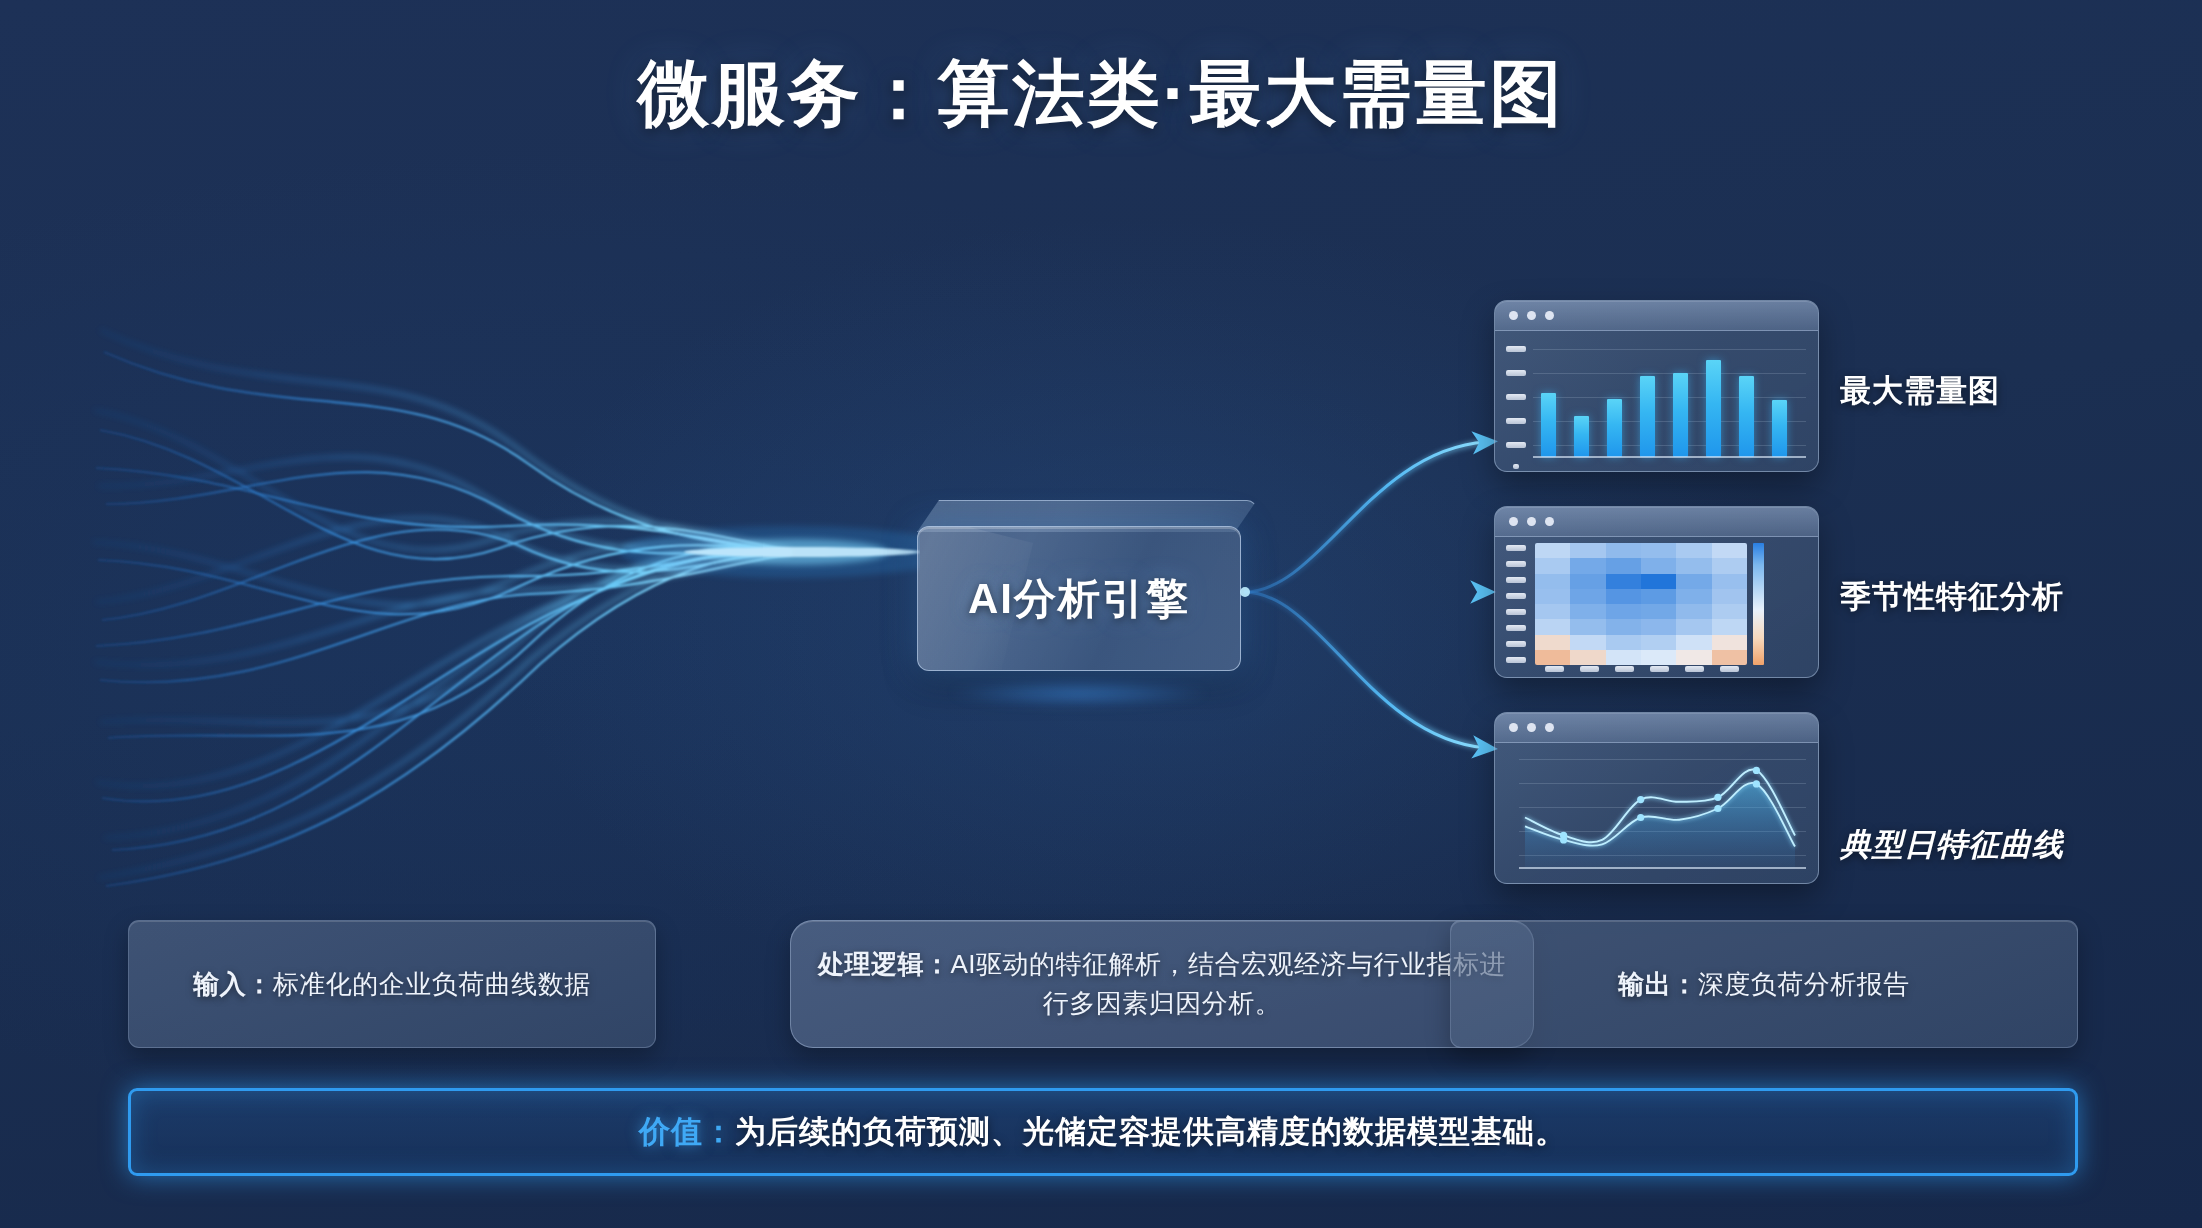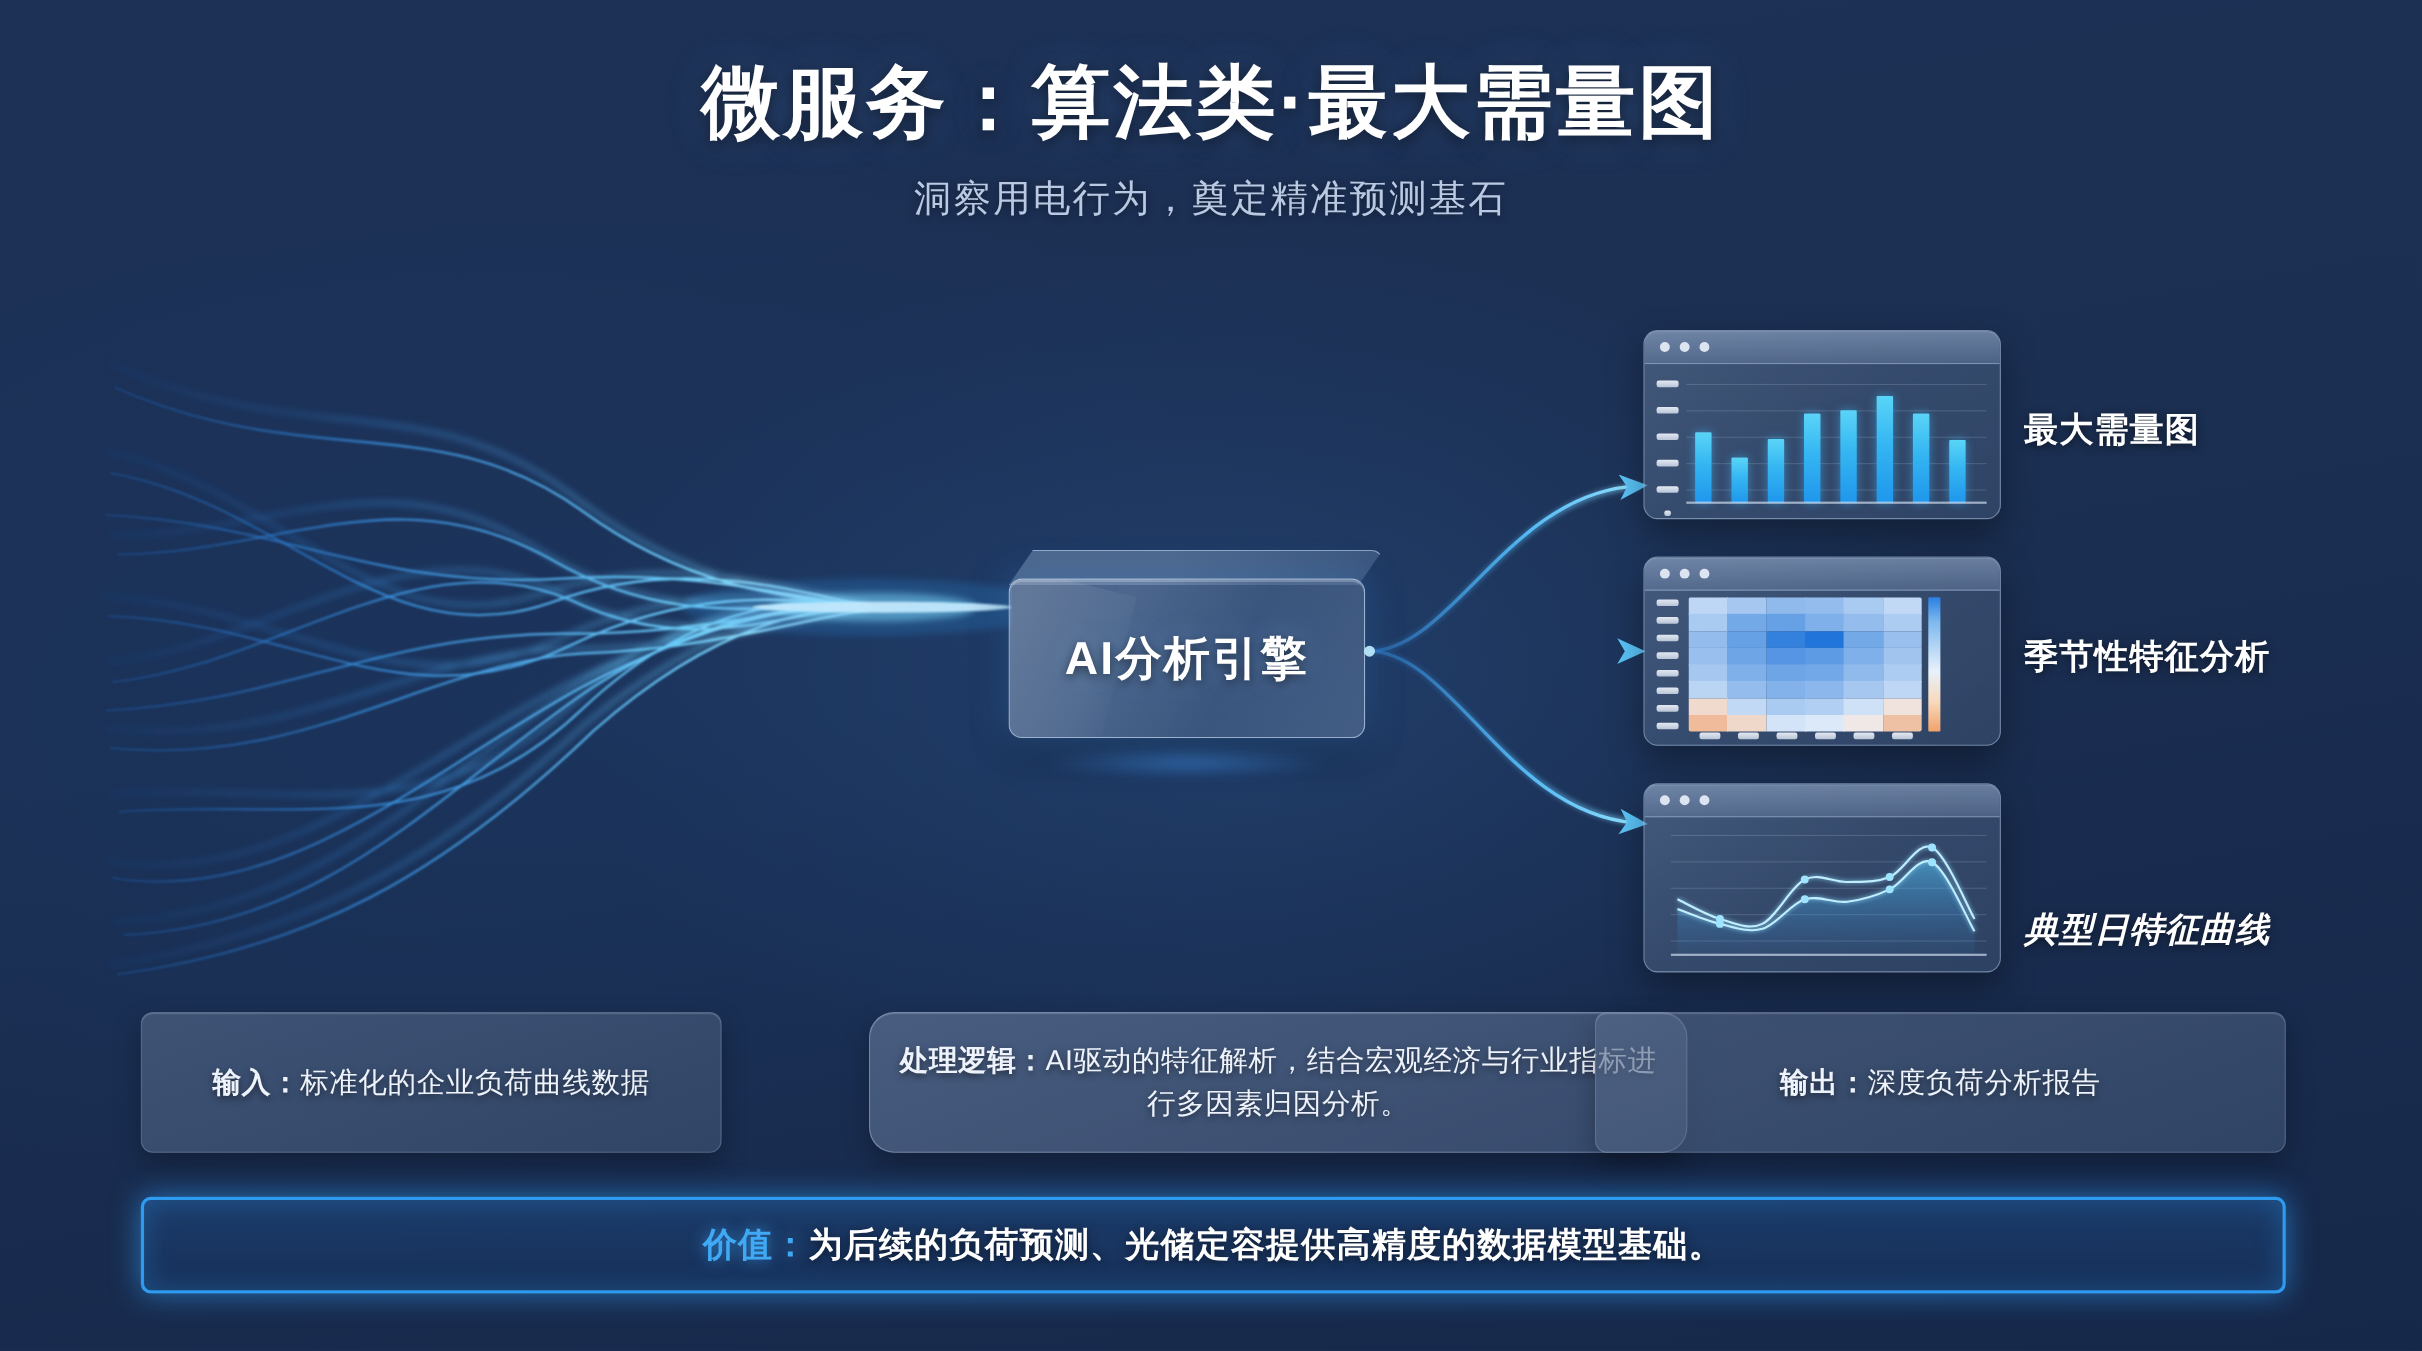--- a/index.html
+++ b/index.html
@@ -142,21 +142,20 @@
   }
   .value .key{ color:#3fa9f5; text-shadow:0 0 14px rgba(63,169,245,.65); }
 </style>
 </head>
 <body>
 
 <div id="stage">
 
   <div class="header">
     <div class="title">微服务：算法类·最大需量图</div>
-    <div class="subtitle">洞察用电行为，奠定精准预测基石</div>
   </div>
 
   <div class="flow">
     <svg viewBox="0 0 830 600" xmlns="http://www.w3.org/2000/svg">
       <defs>
         <linearGradient id="fg" x1="0" y1="0" x2="1" y2="0">
           <stop offset="0%" stop-color="#1f6fd0" stop-opacity="0.25"></stop>
           <stop offset="35%" stop-color="#3b9cf0" stop-opacity="0.75"></stop>
           <stop offset="75%" stop-color="#6fd2ff" stop-opacity="1"></stop>
           <stop offset="100%" stop-color="#bfeeff" stop-opacity="1"></stop>

